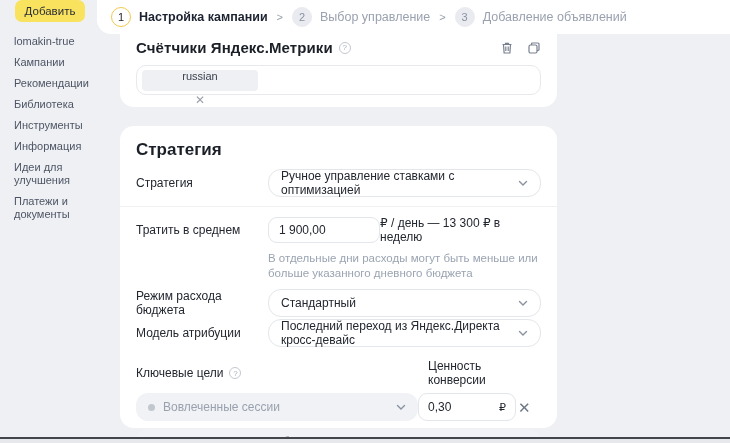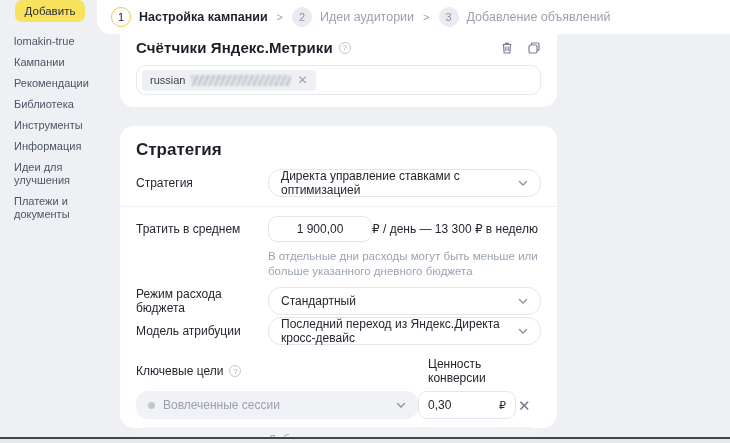--- a/index.html
+++ b/index.html
@@ -44,43 +44,43 @@
   }
   .head-icons { margin-left:auto; display:flex; gap:13px; align-items:center; }
   .icon-btn { width:14px; height:14px; color:#788090; cursor:pointer; }
   .icon-btn svg { width:100%; height:100%; display:block; }
   .tag-input {
     margin-top:9px; height:30px; border:1px solid #e7e9ed; border-radius:10px;
     display:flex; align-items:center; padding:0 5px;
   }
   .tag-chip {
     background:#eef0f3; border-radius:4px; height:21px; display:flex; align-items:center;
-    padding:0 8px; gap:6px; font-size:11px; color:#3c424e;
+    padding:0 8px; gap:6px; font-size:11px; color:#3c424e;flex-direction:column;
   }
   .redacted {
     display:inline-block; width:100px; height:11px; border-radius:2px;
     background:repeating-linear-gradient(115deg,#b9bec6 0 2px,#e6e8ec 2px 5px);
     filter:blur(1px);
   }
   .chip-x { color:#9aa0ab; font-size:12px; cursor:pointer; line-height:1; }
   
   .strategy-title { font-size:17px; font-weight:bold; color:#1b1f27; }
   .row { display:flex; align-items:center; margin-top:9px; }
   .row-label { width:132px; flex:0 0 132px; font-size:12px; color:#23272f; line-height:14px; padding-right:10px; }
   .select {
     flex:1; height:28px; border:1px solid #e3e6ea; border-radius:13px; background:#fff;
     display:flex; align-items:center; padding:0 12px; font-size:12px; color:#23272f; cursor:pointer;
   }
   .select .chev { margin-left:auto; }
   .chev { width:10px; height:10px; color:#8a92a1; flex:0 0 auto; }
   .chev svg { width:10px; height:10px; display:block; }
   .divider { height:1px; background:#eef0f2; margin:9px -16px 1px -16px; }
   .spend-input {
-    width:104px; height:26px; border:1px solid #e3e6ea; border-radius:9px; padding:0 10px;
-    font-family:inherit; font-size:12px; color:#23272f;text-align:center;
+    width:112px; height:26px; border:1px solid #e3e6ea; border-radius:9px; padding:0 10px;
+    font-family:inherit; font-size:12px; color:#23272f;
   }
   .spend-suffix { font-size:12px; color:#23272f; }
   .hint { margin:7px 0 0 132px; font-size:11.5px; line-height:15px; color:#9aa4b2; max-width:300px; }
   .goals-labels { display:flex; margin-top:12px; }
   .goal-label-left { display:flex; align-items:center; font-size:12px; color:#23272f; }
   .goal-label-right { margin-left:auto; width:113px; font-size:12px; color:#23272f; }
   .goals-row { display:flex; align-items:center; margin-top:6px; }
   .select-disabled {
     width:282px; flex:0 0 282px; height:28px; background:#f0f2f5; border-radius:12px;
     display:flex; align-items:center; padding:0 12px; font-size:12px; color:#9aa1ae;
@@ -118,21 +118,21 @@
 </nav>
 
 <header class="topbar">
   <div class="step active">
     <span class="step-circle">1</span>
     <span class="step-label">Настройка кампании</span>
   </div>
   <span class="step-sep">&gt;</span>
   <div class="step inactive">
     <span class="step-circle">2</span>
-    <span class="step-label">Идеи аудитории</span>
+    <span class="step-label">Выбор управление</span>
   </div>
   <span class="step-sep">&gt;</span>
   <div class="step inactive">
     <span class="step-circle">3</span>
     <span class="step-label">Добавление объявлений</span>
   </div>
 </header>
 
 <section class="card card-counters">
   <div class="counters-head">
@@ -160,21 +160,21 @@
     </span>
   </div>
 </section>
 
 <section class="card card-strategy">
   <h2 class="strategy-title">Стратегия</h2>
 
   <div class="row">
     <span class="row-label">Стратегия</span>
     <div class="select">
-      <span>Директа управление ставками с оптимизацией</span>
+      <span>Ручное управление ставками с оптимизацией</span>
       <span class="chev">
         <svg viewBox="0 0 10 10" fill="none" stroke="currentColor" stroke-width="1.4" stroke-linecap="round">
             <path d="M1.5 3.5 5 7l3.5-3.5"></path>
           </svg>
       </span>
     </div>
   </div>
 
   <div class="divider"></div>
 

